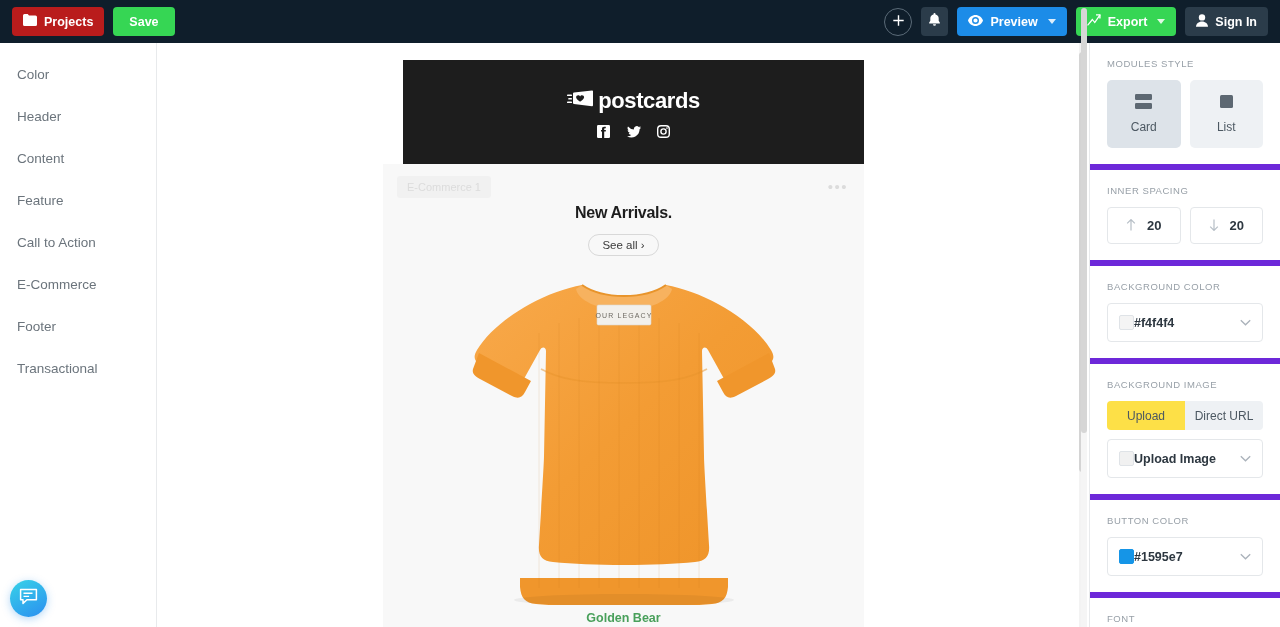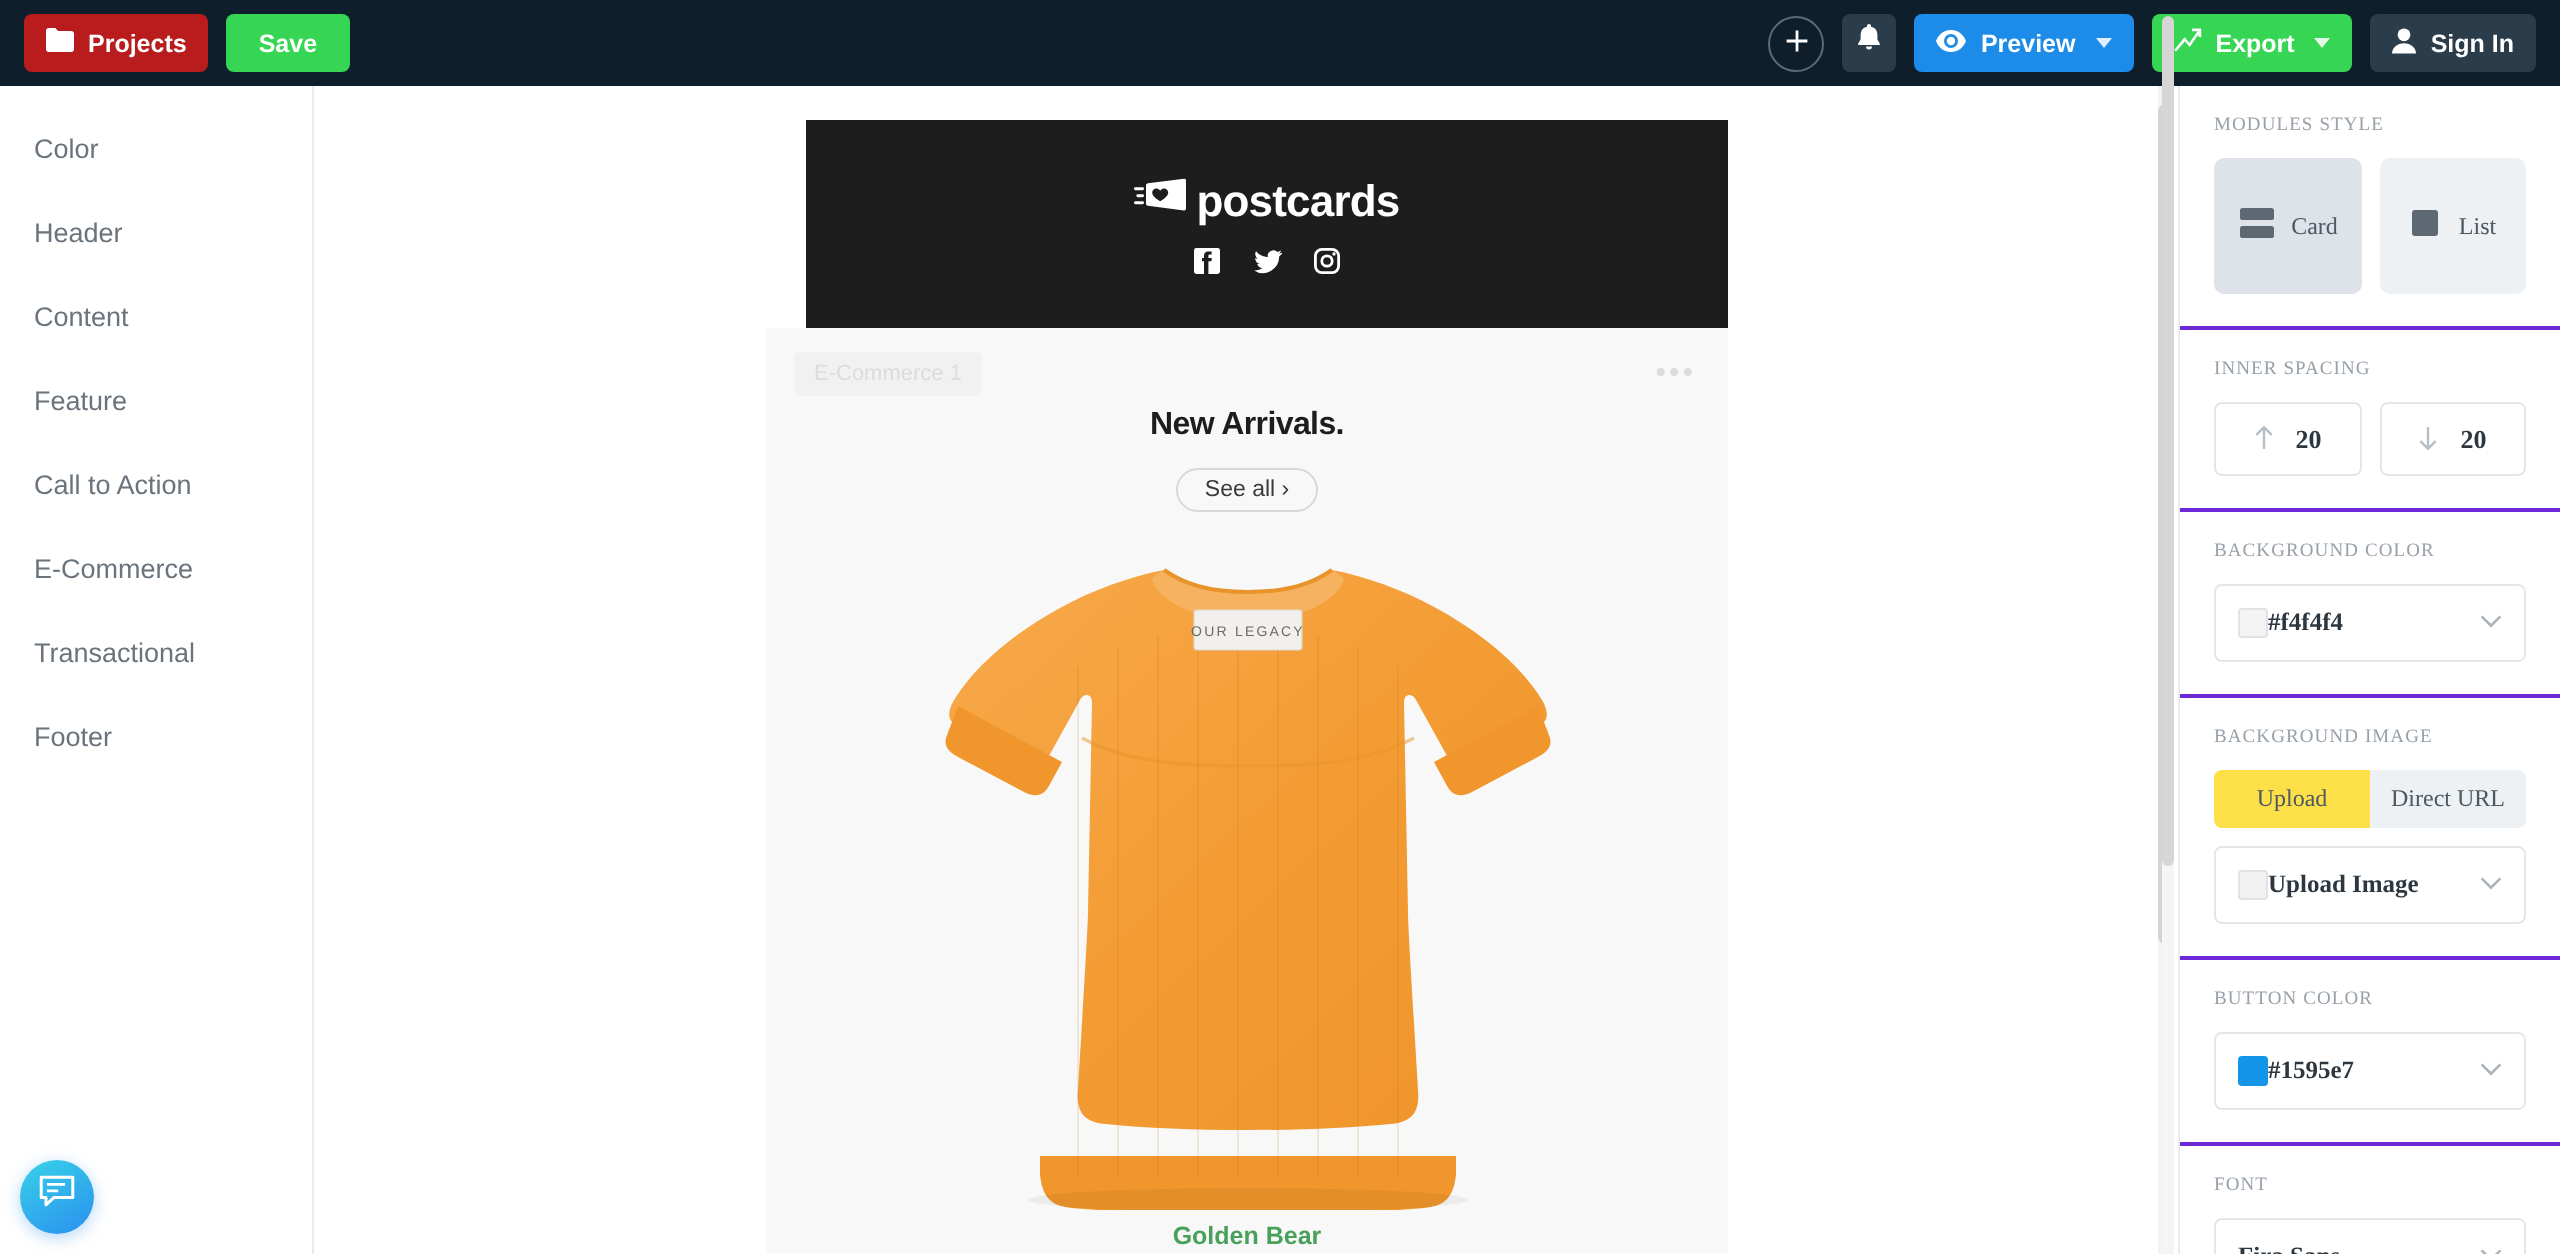--- a/index.html
+++ b/index.html
@@ -153,30 +153,30 @@
   }
 
   
   .rpanel {
     position: absolute; top: 43px; right: 0;
     width: 191px; height: 584px;
     background: #ffffff;
     border-left: 1px solid #e8eaec;
     overflow: hidden;
   }
-  .sect { padding: 15px 17px 16px; border-bottom: 2px solid #6d28d9; font-family: Liberation Serif, serif; }
+  .sect { padding: 15px 17px 16px; border-bottom: 6px solid #6d28d9; }
   .sect-label {
     font-size: 9.5px; color: #98a0a8;
     letter-spacing: .55px; margin-bottom: 11px;
     text-transform: uppercase;
   }
   .style-row { display: flex; gap: 9px; }
   .style-card {
     flex: 1; height: 68px; border-radius: 5px;
-    display: flex; flex-direction: row;
+    display: flex; flex-direction: column;
     align-items: center; justify-content: center; gap: 8px;
     font-size: 12px; color: #4c5862; cursor: pointer;
     background: #eef1f4;
   }
   .style-card.active { background: #dde3e9; }
   .spacing-row { display: flex; gap: 9px; }
   .spin {
     flex: 1; height: 37px; border: 1px solid #e4e7ea;
     border-radius: 4px; display: flex; align-items: center;
     justify-content: center; gap: 11px; cursor: pointer;
@@ -308,24 +308,24 @@
   <div class="side-item">
     <span>Feature</span>
   </div>
   <div class="side-item">
     <span>Call to Action</span>
   </div>
   <div class="side-item">
     <span>E-Commerce</span>
   </div>
   <div class="side-item">
+    <span>Footer</span>
+  </div>
+  <div class="side-item">
     <span>Transactional</span>
-  </div>
-  <div class="side-item">
-    <span>Footer</span>
   </div>
 </div>
 
 <div class="canvas">
   <div class="canvas-track"></div>
   <div class="canvas-scroll"></div>
 
   <div class="email-wrap">
 
     <div class="email-header">

